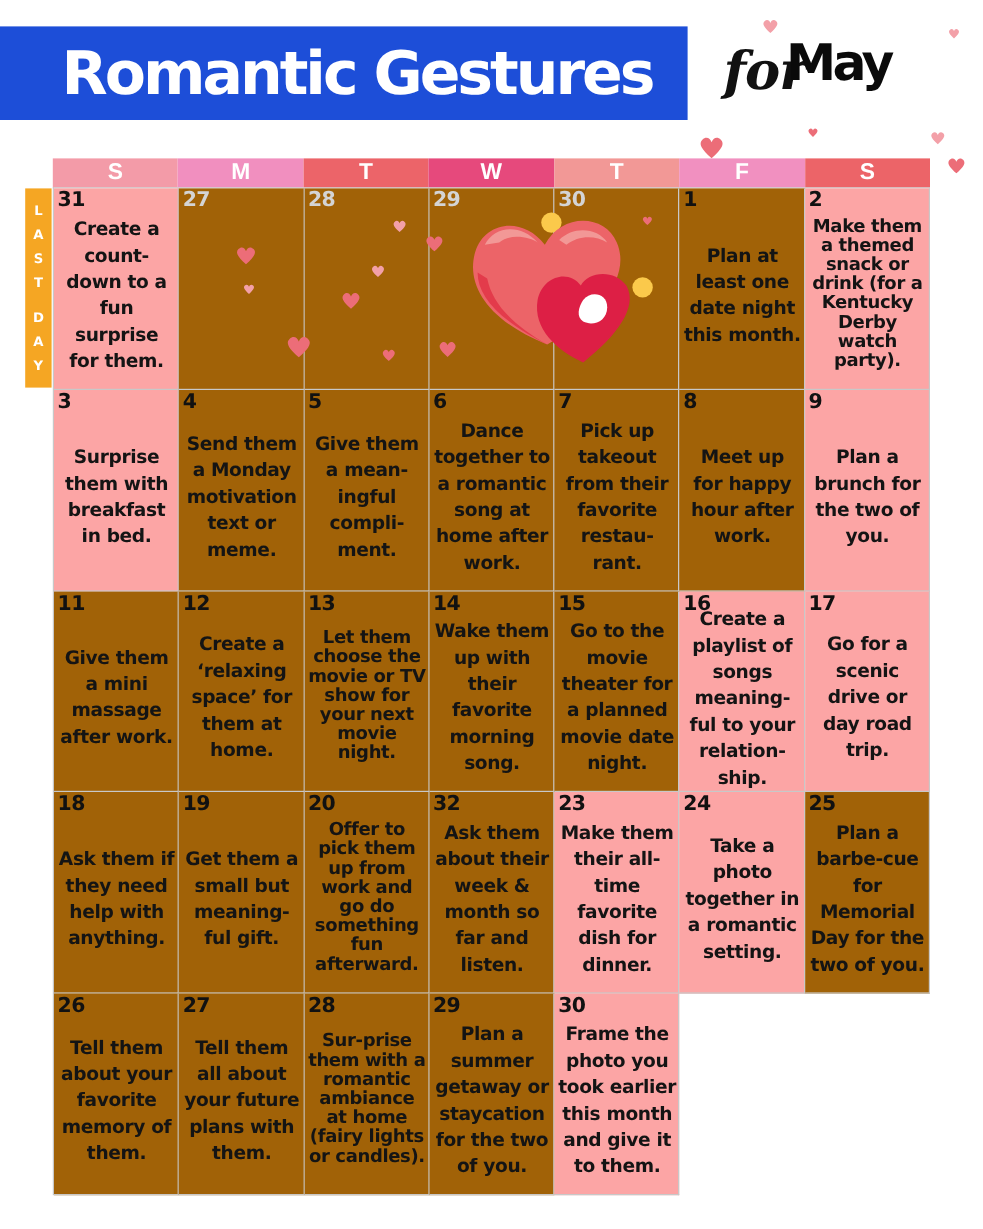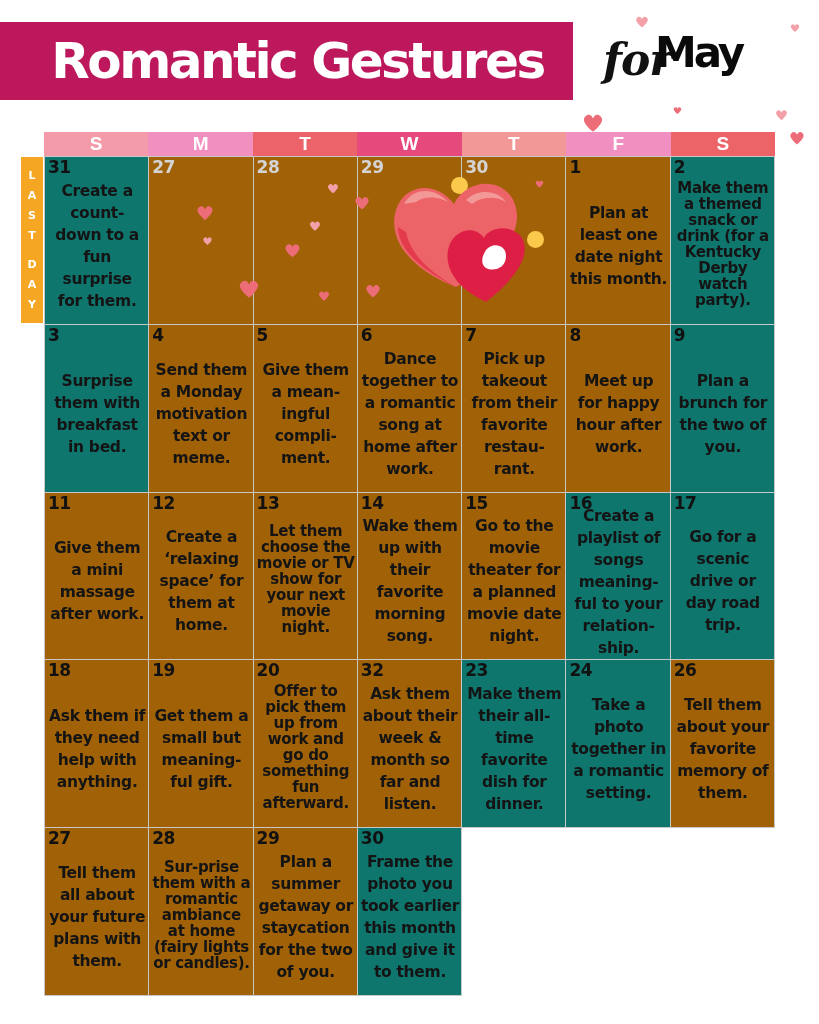--- a/index.html
+++ b/index.html
@@ -1,21 +1,21 @@
 <!DOCTYPE html>
 <html><head>
 <meta charset="utf-8">
 <style>
   * { box-sizing: border-box; margin: 0; padding: 0; }
   html, body { width: 819px; height: 1024px; background: #ffffff; overflow: hidden; }
   body { position: relative; font-family: "DejaVu Sans", sans-serif; color: #111; }
 
   .title-bar {
     position: absolute; left: 0; top: 22px; width: 573px; height: 78px;
-    background: #be185d;
+    background: #1d4ed8;
     display: flex; align-items: center; justify-content: center;
   }
   .title-text {
     color: #ffffff; font-family: "DejaVu Sans", sans-serif; font-weight: bold;
     font-size: 50px; letter-spacing: -2.5px; padding-left: 22px; white-space: nowrap;
   }
   .title-for {
     position: absolute; left: 603px; top: 34px;
     font-family: "DejaVu Serif", serif; font-style: italic; font-weight: bold;
     font-size: 44px; color: #111; letter-spacing: -1px;
@@ -54,21 +54,21 @@
     display: grid; grid-template-columns: repeat(7, 1fr);
     grid-auto-rows: 167.8px;
     border-left: 1.5px solid #c8c8c8; border-top: 1.5px solid #c8c8c8;
   }
   .cell {
     position: relative; background: #a16207;
     border-right: 1.5px solid #c8c8c8; border-bottom: 1.5px solid #c8c8c8;
     padding: 3px 2px 2px 3px;
     overflow: hidden;
   }
-  .cell.weekend { background: #0f766e; }
+  .cell.weekend { background: #fca5a5; }
   .cell .num {
     position: absolute; left: 3px; top: 2px;
     font-weight: bold; font-size: 17px; line-height: 1; letter-spacing: -0.5px;
   }
   .cell.faded .num { color: #d4d4d4; }
   .cell .txt {
     display: flex; align-items: center; justify-content: center; text-align: center;
     height: 100%;
     font-weight: bold; font-size: 15.5px; line-height: 22px; letter-spacing: -0.3px;
     color: #141414; padding: 14px 0 4px 0;
@@ -243,20 +243,24 @@
         <div class="txt">Ask them about their week &amp; month so far and listen.</div>
       </div>
     <div class="cell weekend">
         <span class="num">23</span>
         <div class="txt">Make them their all-time favorite dish for dinner.</div>
       </div>
 
     <div class="cell weekend">
         <span class="num">24</span>
         <div class="txt">Take a photo together in a romantic setting.</div>
+      </div>
+    <div class="cell">
+        <span class="num">25</span>
+        <div class="txt">Plan a barbe-cue for Memorial Day for the two of you.</div>
       </div>
     <div class="cell">
         <span class="num">26</span>
         <div class="txt">Tell them about your favorite memory of them.</div>
       </div>
     <div class="cell">
         <span class="num">27</span>
         <div class="txt">Tell them all about your future plans with them.</div>
       </div>
     <div class="cell">

